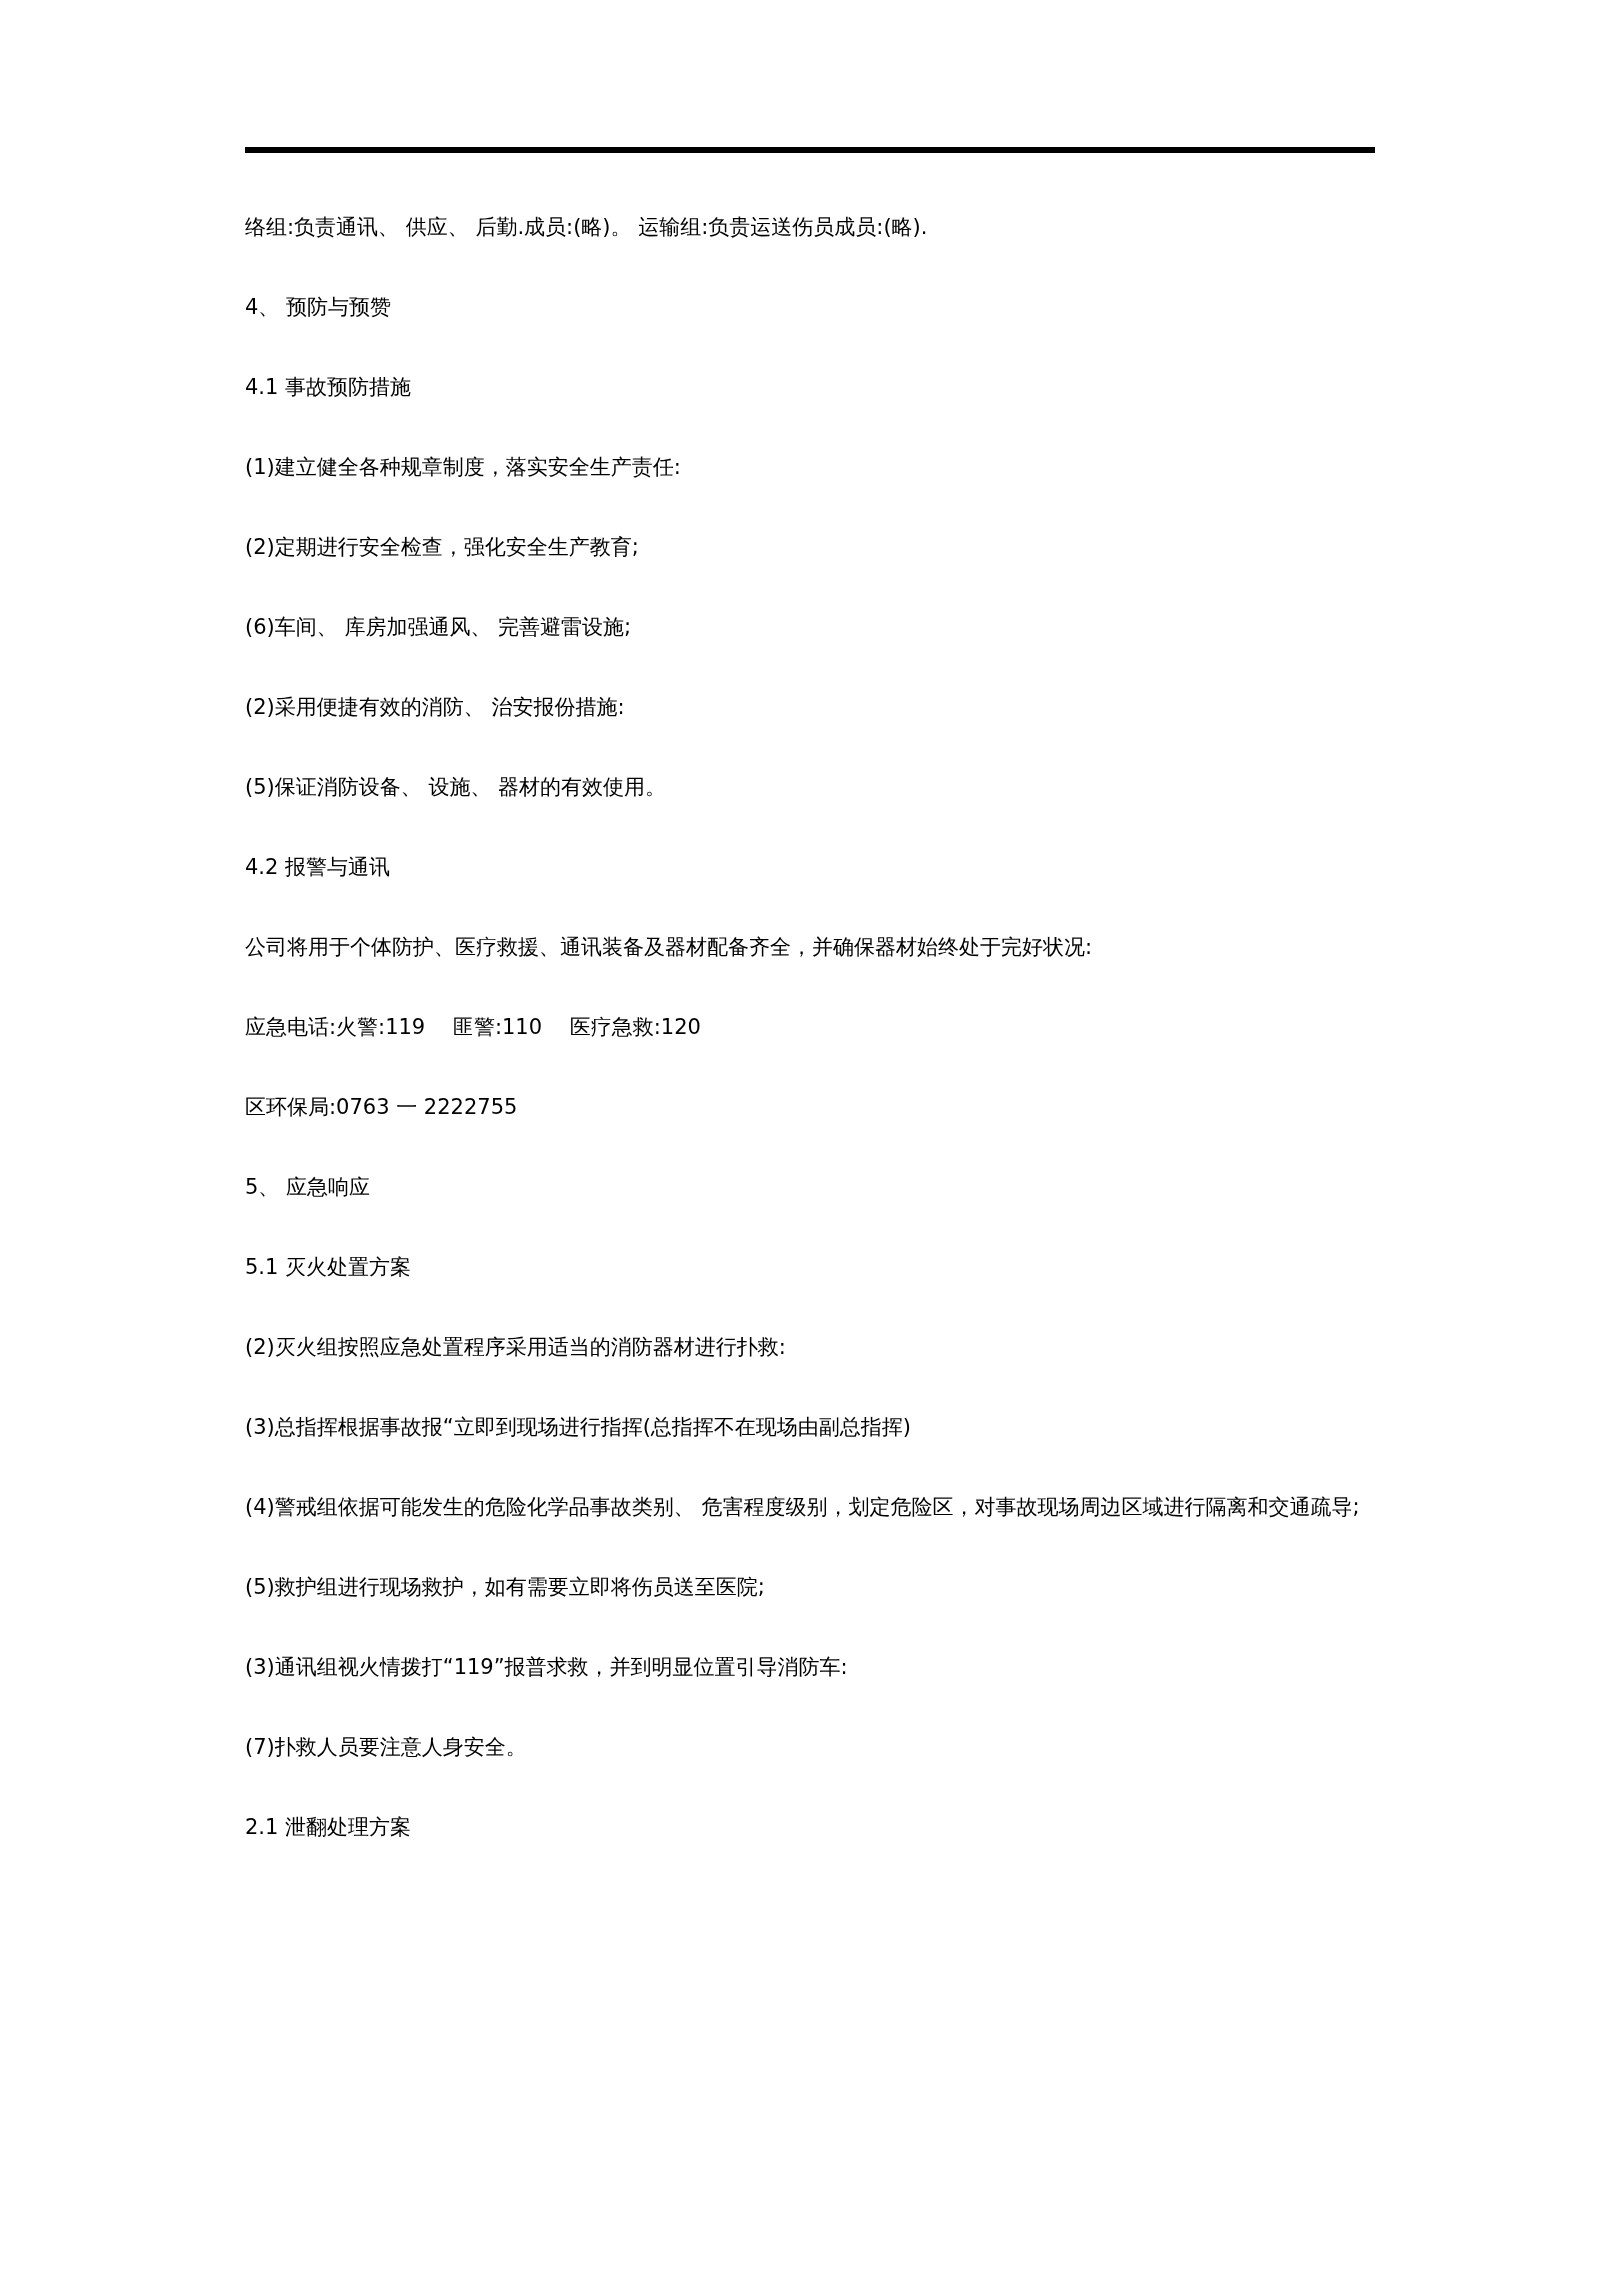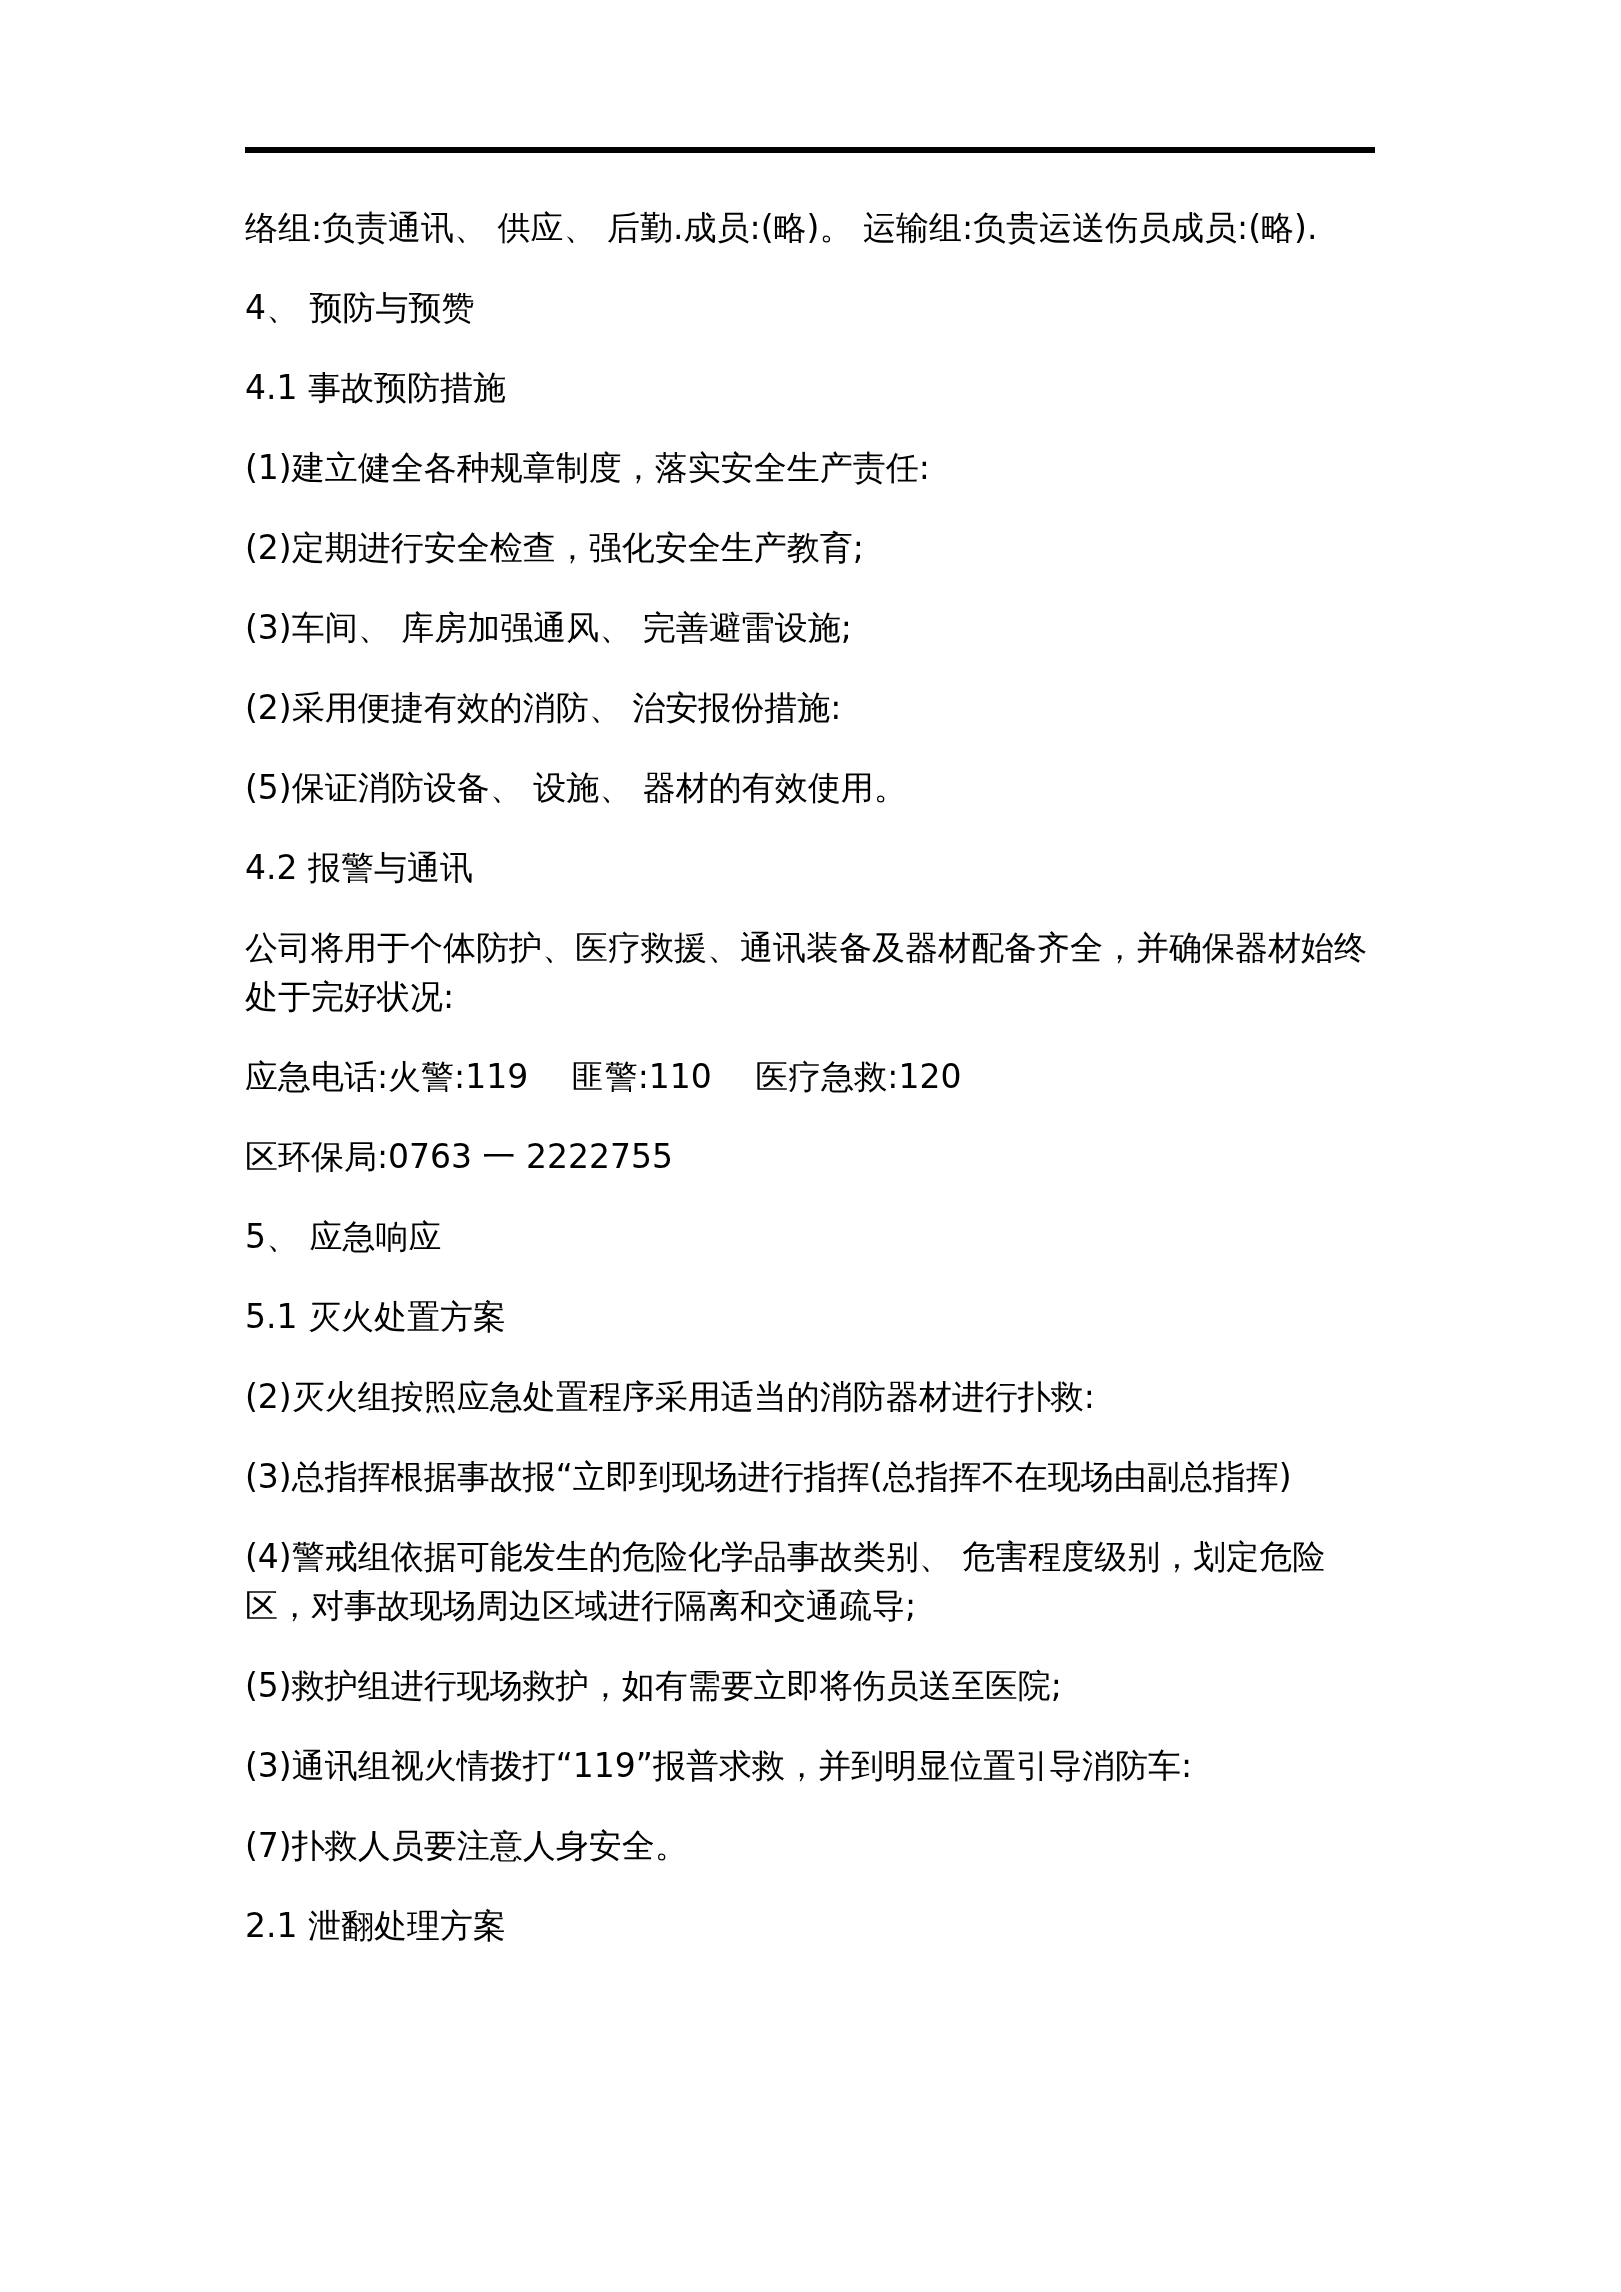--- a/index.html
+++ b/index.html
@@ -28,21 +28,21 @@
     width: 1130px;
     height: 5.9px;
     background: #000000;
   }
   .content {
     position: absolute;
     left: 245px;
     top: 203px;
     width: 1142px;
     color: #000000;
-    font-size: 33px;
+    font-size: 21px;
     line-height: 49px;
   }
   .content p {
     margin: 0 0 31px 0;
     white-space: pre-wrap;
     word-break: break-all;
   }
 </style>
 </head>
 <body>
@@ -50,21 +50,21 @@
 <div class="page">
 
   <div class="page-rule"></div>
 
   <div class="content">
     <p>络组:负责通讯、 供应、 后勤.成员:(略)。 运输组:负贵运送伤员成员:(略).</p>
     <p>4、 预防与预赞</p>
     <p>4.1 事故预防措施</p>
     <p>(1)建立健全各种规章制度，落实安全生产责任:</p>
     <p>(2)定期进行安全检查，强化安全生产教育;</p>
-    <p>(3)车间、 库房加强通风、 完善避雷设施;</p>
+    <p>(6)车间、 库房加强通风、 完善避雷设施;</p>
     <p>(2)采用便捷有效的消防、 治安报份措施:</p>
     <p>(5)保证消防设备、 设施、 器材的有效使用。</p>
     <p>4.2 报警与通讯</p>
     <p>公司将用于个体防护、医疗救援、通讯装备及器材配备齐全，并确保器材始终处于完好状况:</p>
     <p>应急电话:火警:119　 匪警:110　 医疗急救:120</p>
     <p>区环保局:0763 一 2222755</p>
     <p>5、 应急响应</p>
     <p>5.1 灭火处置方案</p>
     <p>(2)灭火组按照应急处置程序采用适当的消防器材进行扑救:</p>
     <p>(3)总指挥根据事故报“立即到现场进行指挥(总指挥不在现场由副总指挥)</p>

